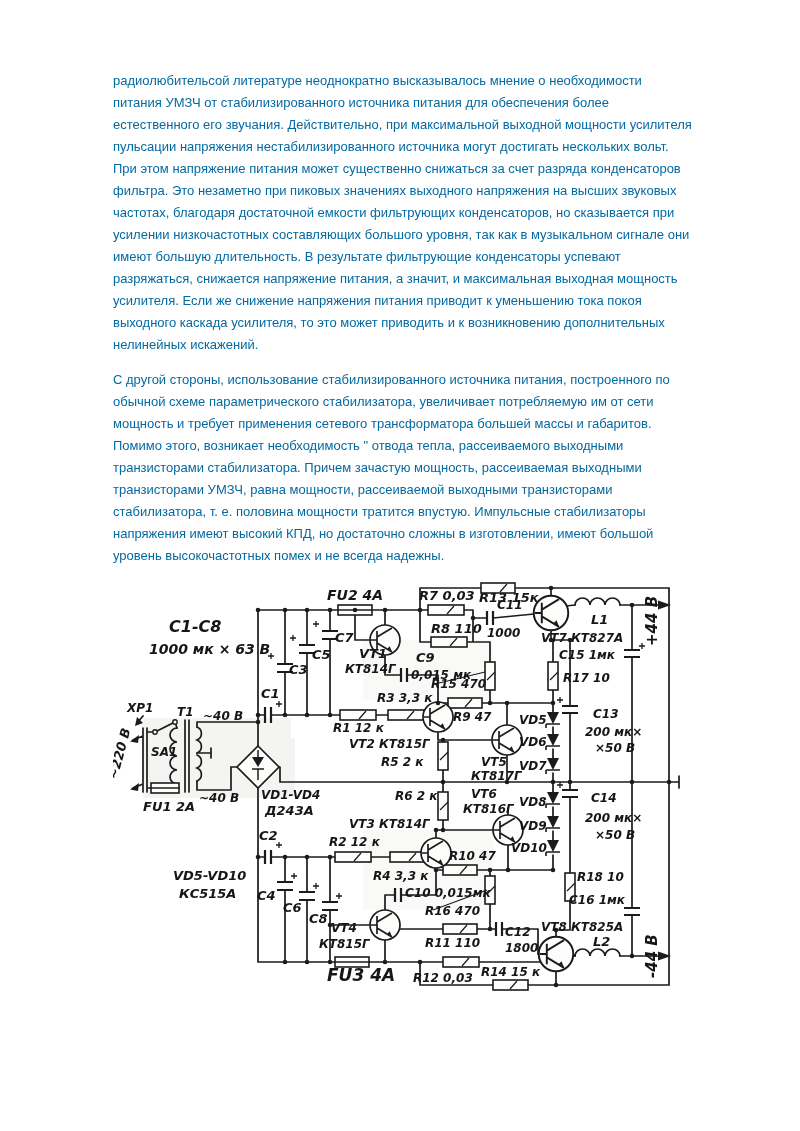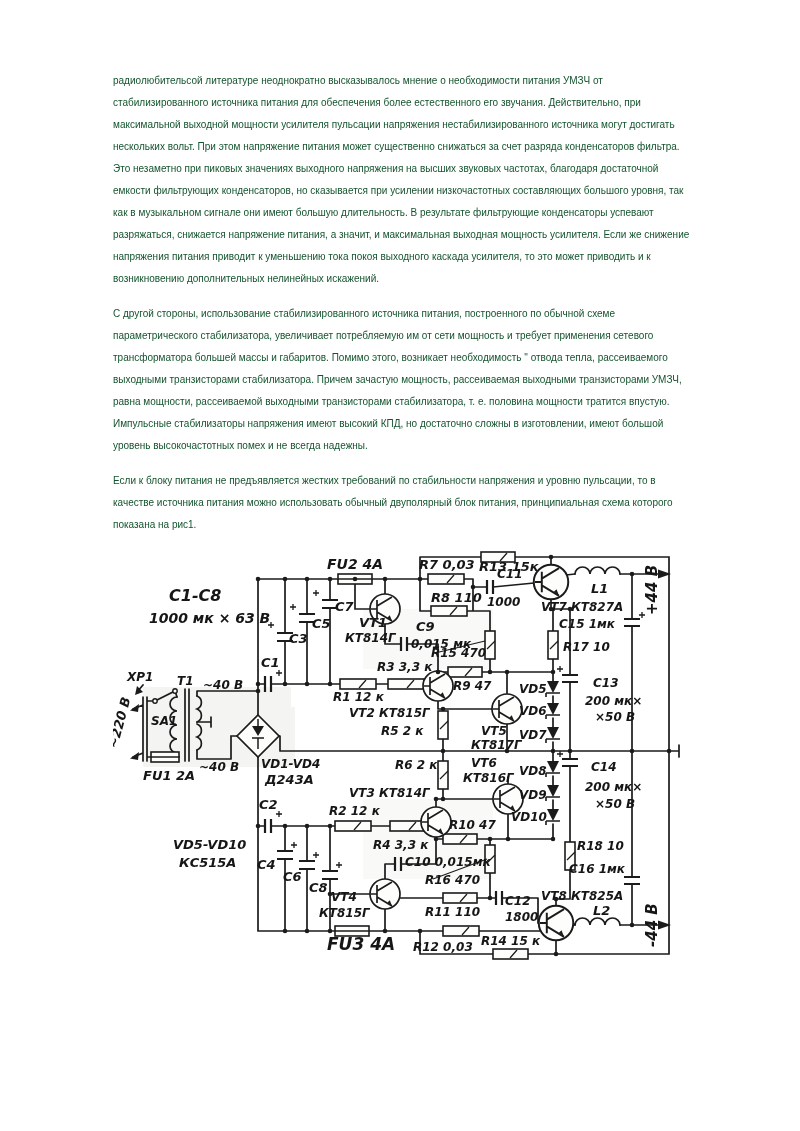--- a/index.html
+++ b/index.html
@@ -1,30 +1,29 @@
 <!DOCTYPE html>
 <html><head>
 <meta charset="utf-8">
 <style>
   html,body{margin:0;padding:0;background:#ffffff;}
   .page{width:800px;min-height:1131px;background:#ffffff;font-family:"Liberation Sans",sans-serif;}
   .content{padding:70px 107px 20px 113px;width:580px;box-sizing:content-box;}
-  .content p{font-size:10px;line-height:22px;color:#14532d;margin:0 0 13px 0;text-align:left;}
+  .content p{font-size:13px;line-height:22px;color:#0369a1;margin:0 0 13px 0;text-align:left;}
   .figure{position:relative;width:584px;height:420px;margin:8px 0 18px 0;}
   .figure svg{display:block;}
   .slbl{font-family:"DejaVu Sans",sans-serif;font-style:italic;font-weight:700;fill:#161616;}
 </style>
 </head>
 <body>
 
 <div class="page">
   <div class="content">
     <p>радиолюбительсой литературе неоднократно высказывалось мнение о необходимости питания УМЗЧ от стабилизированного источника питания для обеспечения более естественного его звучания. Действительно, при максимальной выходной мощности усилителя пульсации напряжения нестабилизированного источника могут достигать нескольких вольт. При этом напряжение питания может существенно снижаться за счет разряда конденсаторов фильтра. Это незаметно при пиковых значениях выходного напряжения на высших звуковых частотах, благодаря достаточной емкости фильтрующих конденсаторов, но сказывается при усилении низкочастотных составляющих большого уровня, так как в музыкальном сигнале они имеют большую длительность. В результате фильтрующие конденсаторы успевают разряжаться, снижается напряжение питания, а значит, и максимальная выходная мощность усилителя. Если же снижение напряжения питания приводит к уменьшению тока покоя выходного каскада усилителя, то это может приводить и к возникновению дополнительных нелинейных искажений.</p>
     <p>С другой стороны, использование стабилизированного источника питания, построенного по обычной схеме параметрического стабилизатора, увеличивает потребляемую им от сети мощность и требует применения сетевого трансформатора большей массы и габаритов. Помимо этого, возникает необходимость " отвода тепла, рассеиваемого выходными транзисторами стабилизатора. Причем зачастую мощность, рассеиваемая выходными транзисторами УМЗЧ, равна мощности, рассеиваемой выходными транзисторами стабилизатора, т. е. половина мощности тратится впустую. Импульсные стабилизаторы напряжения имеют высокий КПД, но достаточно сложны в изготовлении, имеют большой уровень высокочастотных помех и не всегда надежны.</p>
-    <p>Если к блоку питания не предъявляется жестких требований по стабильности напряжения и уровню пульсации, то в качестве источника питания можно использовать обычный двуполярный блок питания, принципиальная схема которого показана на рис1.</p>
 
     <div class="figure">
       <svg width="584" height="420" viewBox="0 0 584 420">
         <defs>
           <g id="tr">
             <circle r="15" fill="#fdfdfb" stroke="#1b1b1b" stroke-width="1.7"></circle>
             <path d="M-8,-9V9 M-14,0H-8 M-8,-3L7,-12 M-8,3L7,12" fill="none" stroke="#1b1b1b" stroke-width="1.7"></path>
             <path d="M2.5,8.5L7,12L4.8,6.3Z" fill="#1b1b1b"></path>
           </g>
           <g id="zn">

